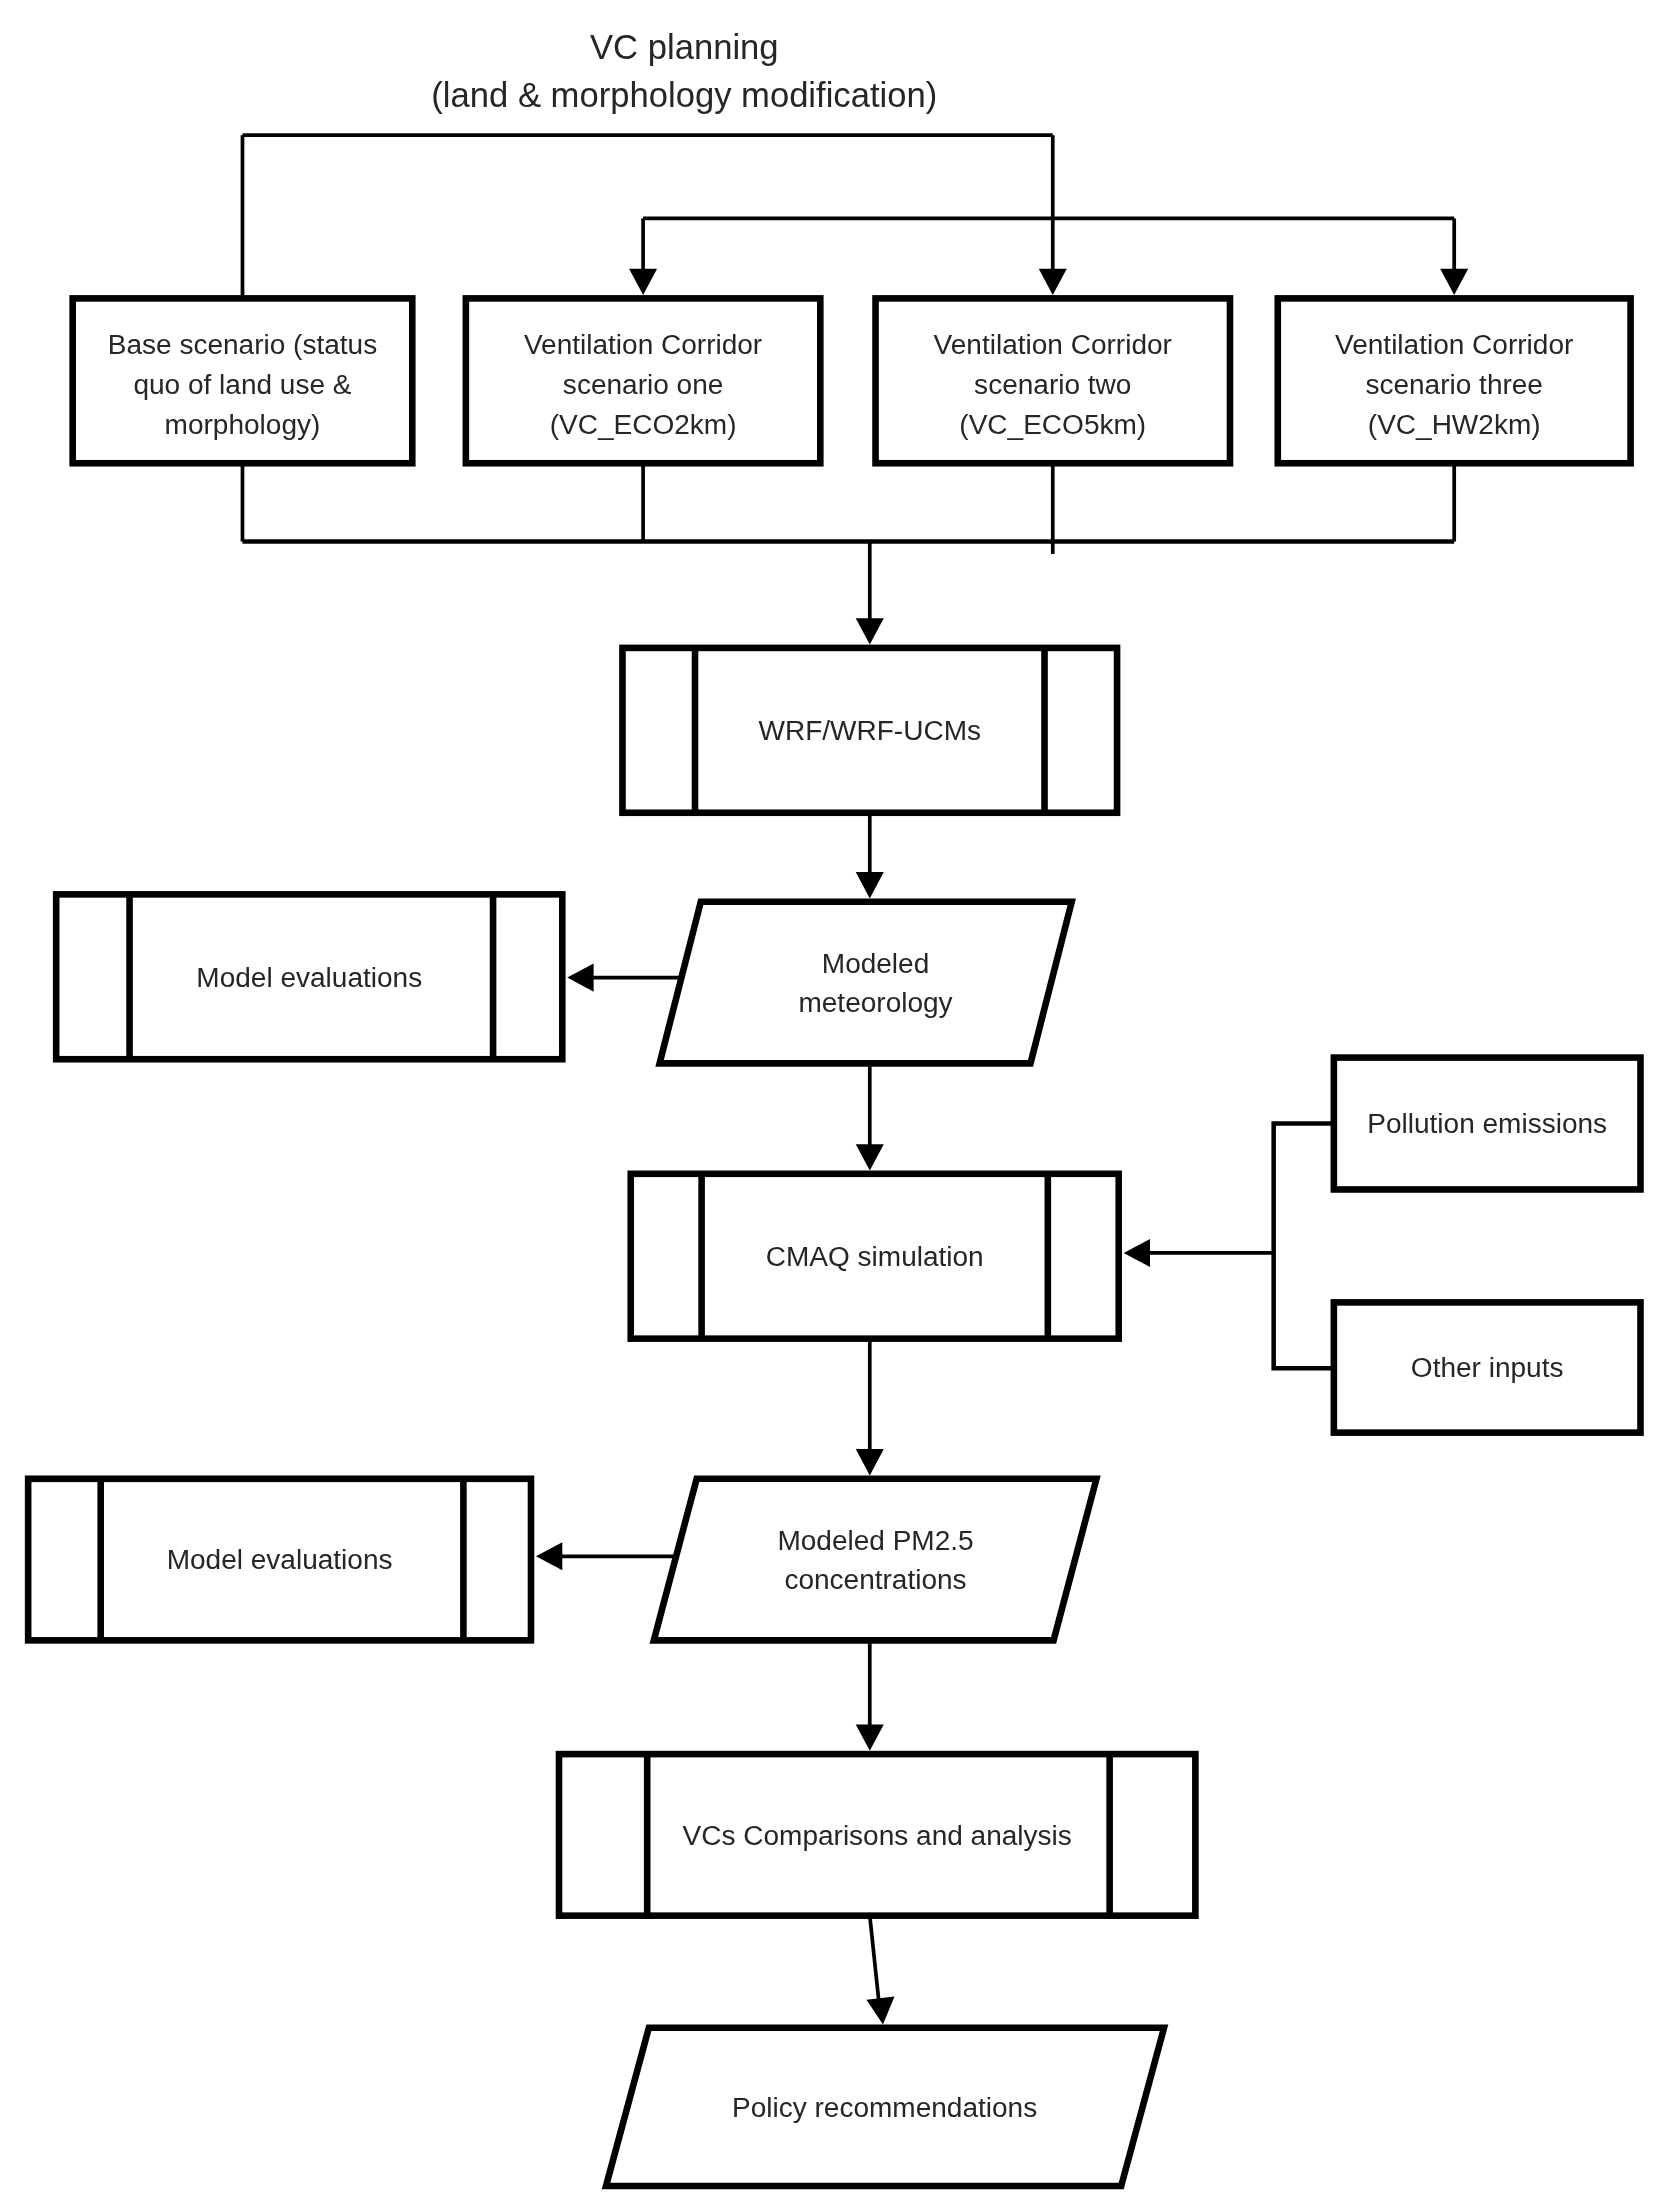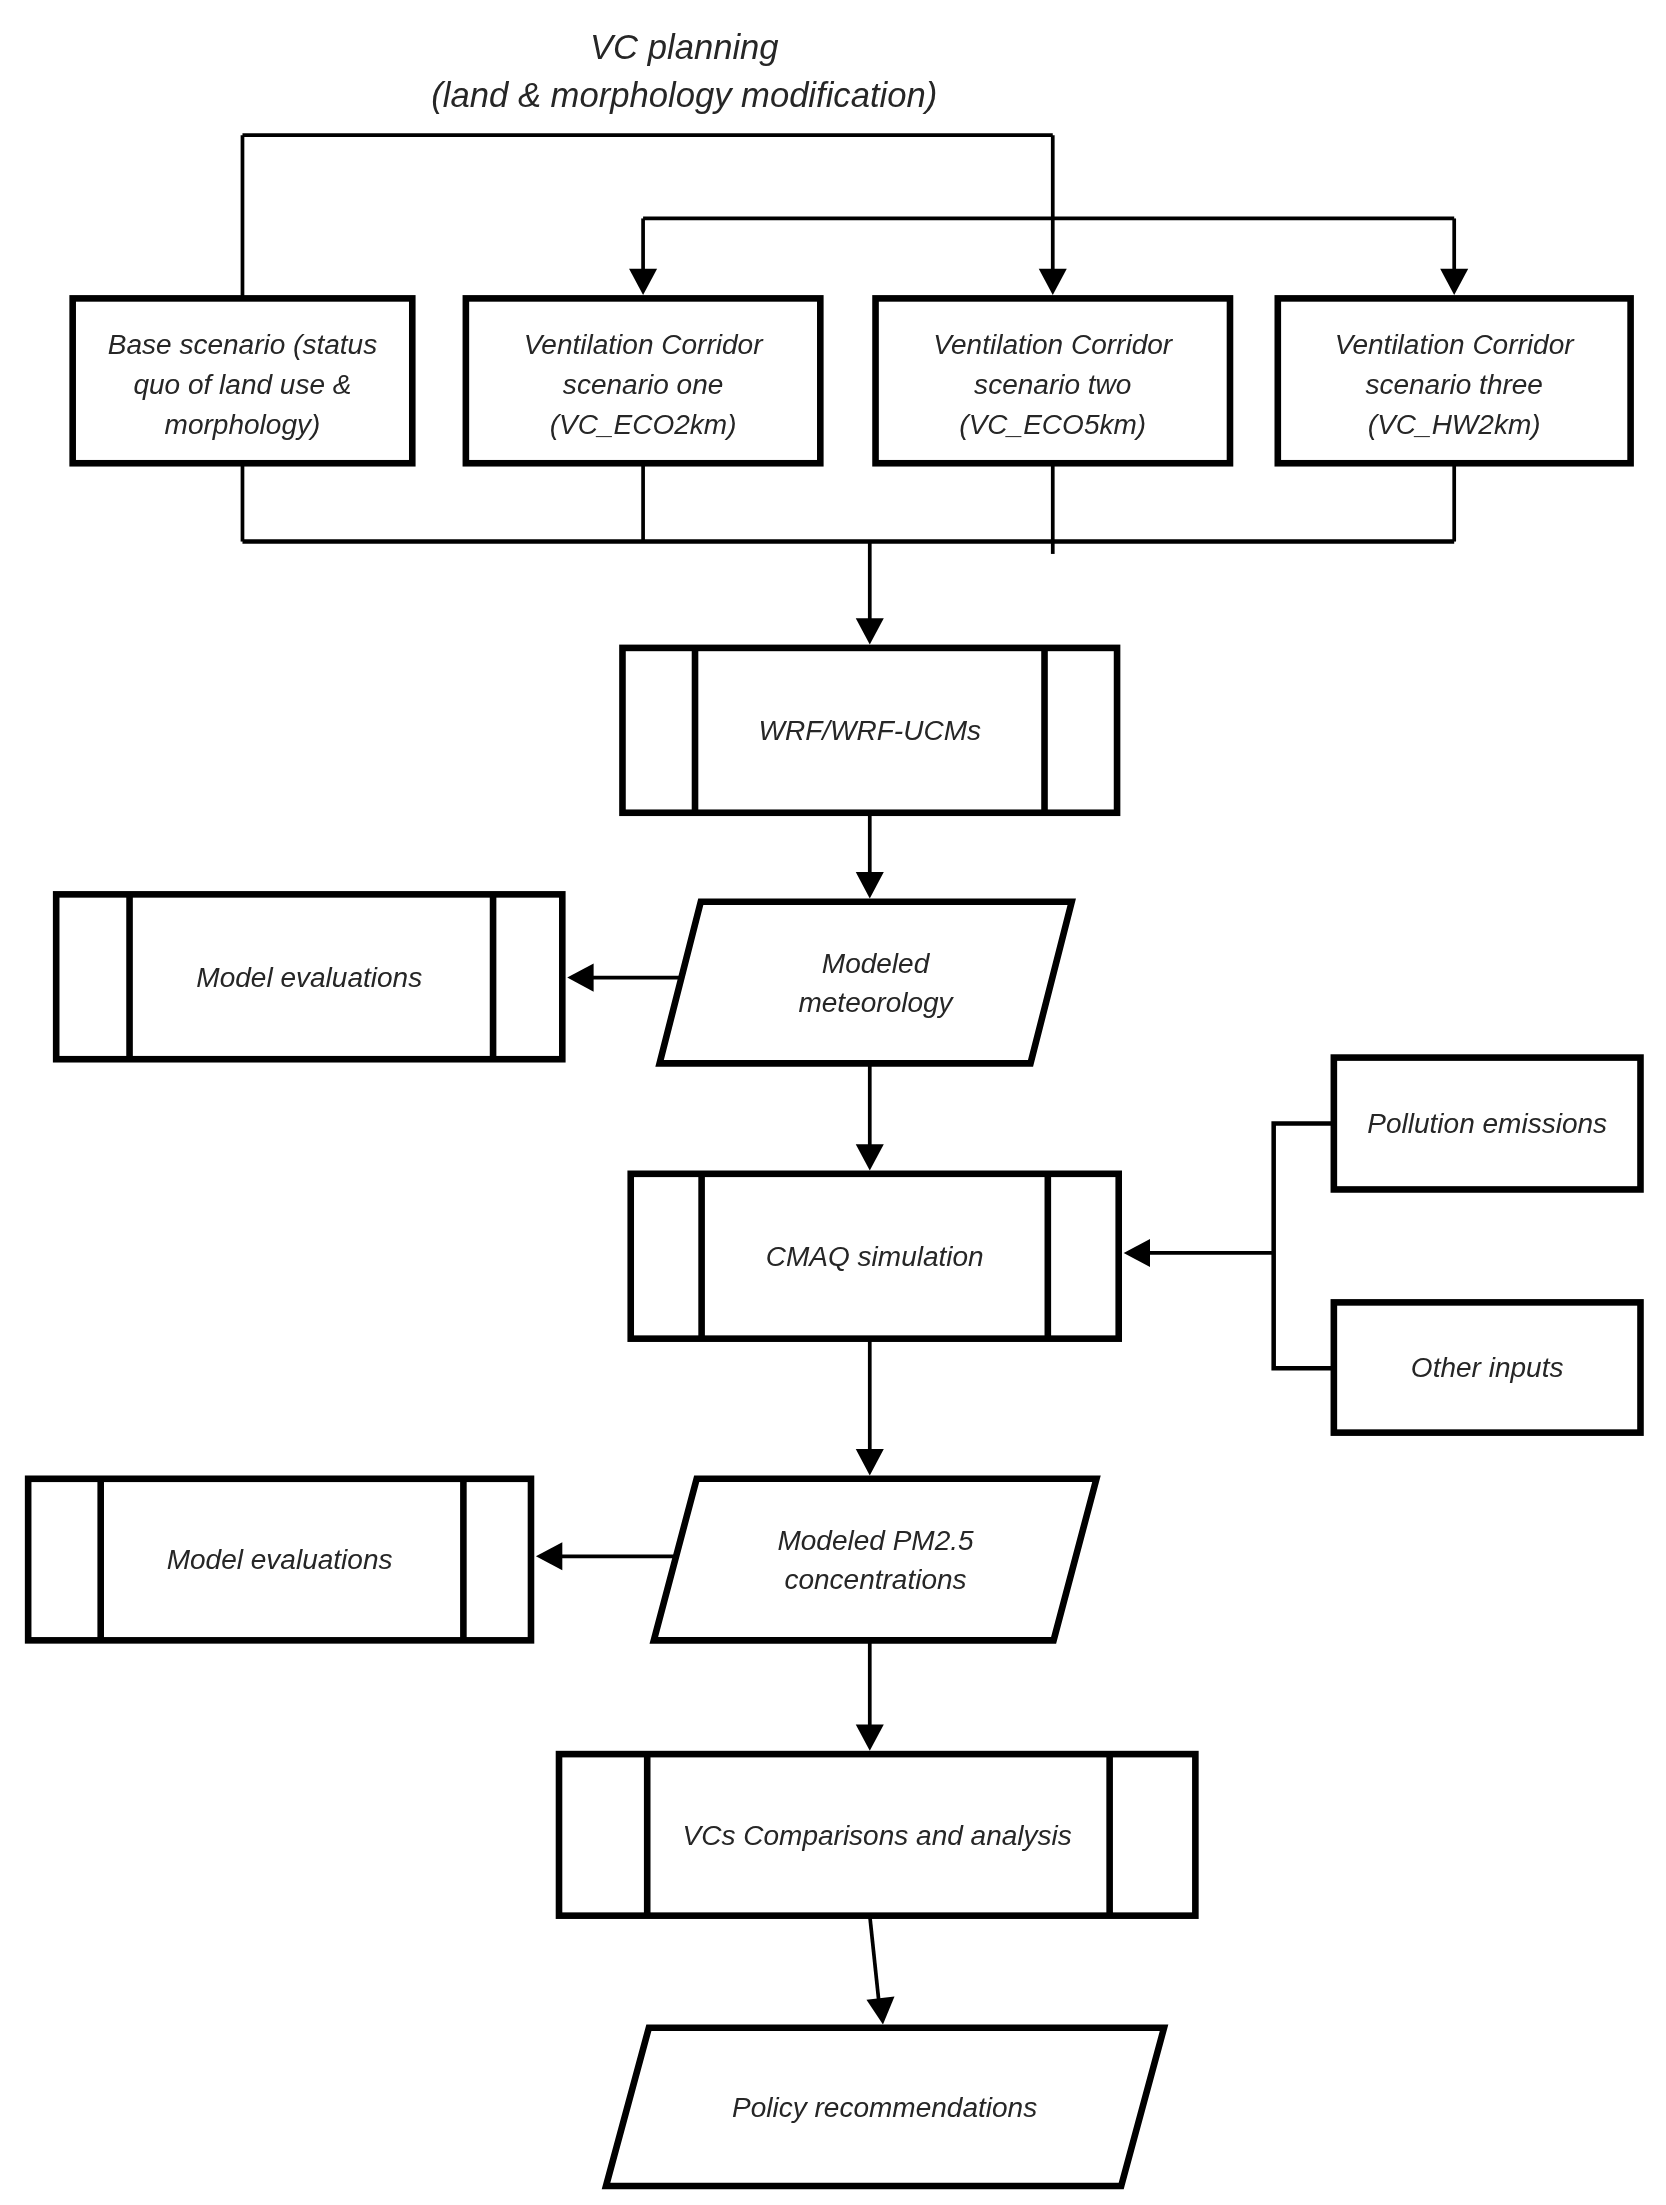--- a/index.html
+++ b/index.html
@@ -6,21 +6,20 @@
     margin: 0;
     padding: 0;
     background: #ffffff;
   }
   .stage {
     width: 1667px;
     height: 2205px;
     background: #ffffff;
     position: relative;
     font-family: "Liberation Sans", sans-serif;
-    font-style: italic;
   }
   svg { display: block; }
   .shape {
     fill: #ffffff;
     stroke: #000000;
     stroke-width: 8;
   }
   .innerbar {
     stroke: #000000;
     stroke-width: 8;

